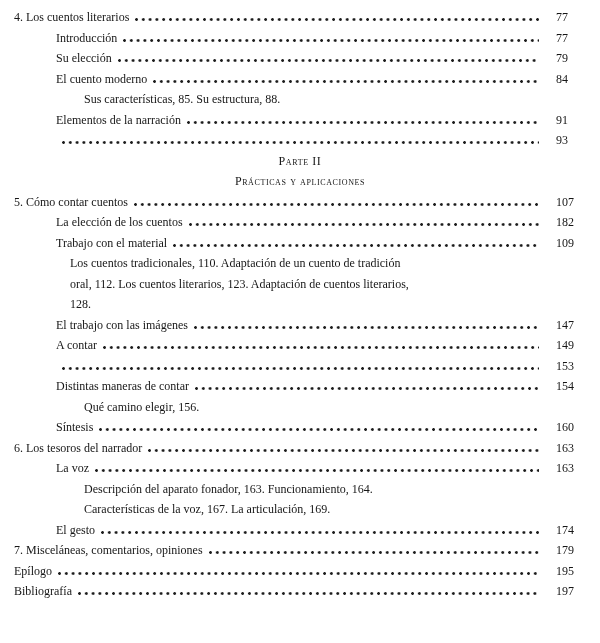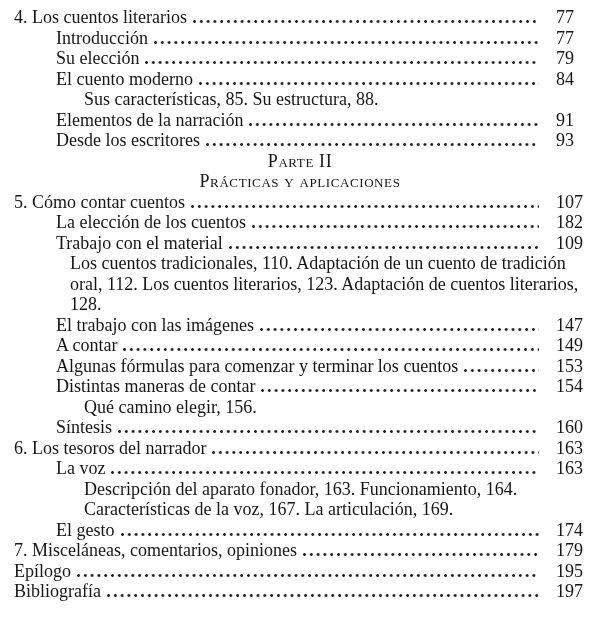--- a/index.html
+++ b/index.html
@@ -14,21 +14,21 @@
   .page {
     box-sizing: border-box;
     width: 600px;
     height: 643px;
     padding: 7px 14px 0 14px;
   }
   .row {
     display: flex;
     align-items: baseline;
     height: 20.5px;
-    font-size: 18px;
+    font-size: 12px;
     line-height: 20.5px;
     white-space: nowrap;
   }
   
   .indent-0 { padding-left: 0; }
   .indent-1 { padding-left: 42px; }
   .indent-2 { padding-left: 56px; }
   .indent-3 { padding-left: 70px; }
 
   .label { flex: 0 0 auto; }
@@ -81,21 +81,20 @@
         <span class="leader"></span>
         <span class="pagenum">84</span>
       </div>
       <div class="row note indent-3">Sus características, 85. Su estructura, 88.</div>
       <div class="row entry indent-1">
         <span class="label">Elementos de la narración</span>
         <span class="leader"></span>
         <span class="pagenum">91</span>
       </div>
       <div class="row entry indent-1">
-        <span class="label">Desde los escritores</span>
         <span class="leader"></span>
         <span class="pagenum">93</span>
       </div>
       <div class="row heading indent-0">Parte II</div>
       <div class="row heading indent-0">Prácticas y aplicaciones</div>
       <div class="row entry indent-0">
         <span class="label">5. Cómo contar cuentos</span>
         <span class="leader"></span>
         <span class="pagenum">107</span>
       </div>
@@ -116,21 +115,20 @@
         <span class="label">El trabajo con las imágenes</span>
         <span class="leader"></span>
         <span class="pagenum">147</span>
       </div>
       <div class="row entry indent-1">
         <span class="label">A contar</span>
         <span class="leader"></span>
         <span class="pagenum">149</span>
       </div>
       <div class="row entry indent-1">
-        <span class="label">Algunas fórmulas para comenzar y terminar los cuentos</span>
         <span class="leader"></span>
         <span class="pagenum">153</span>
       </div>
       <div class="row entry indent-1">
         <span class="label">Distintas maneras de contar</span>
         <span class="leader"></span>
         <span class="pagenum">154</span>
       </div>
       <div class="row note indent-3">Qué camino elegir, 156.</div>
       <div class="row entry indent-1">

